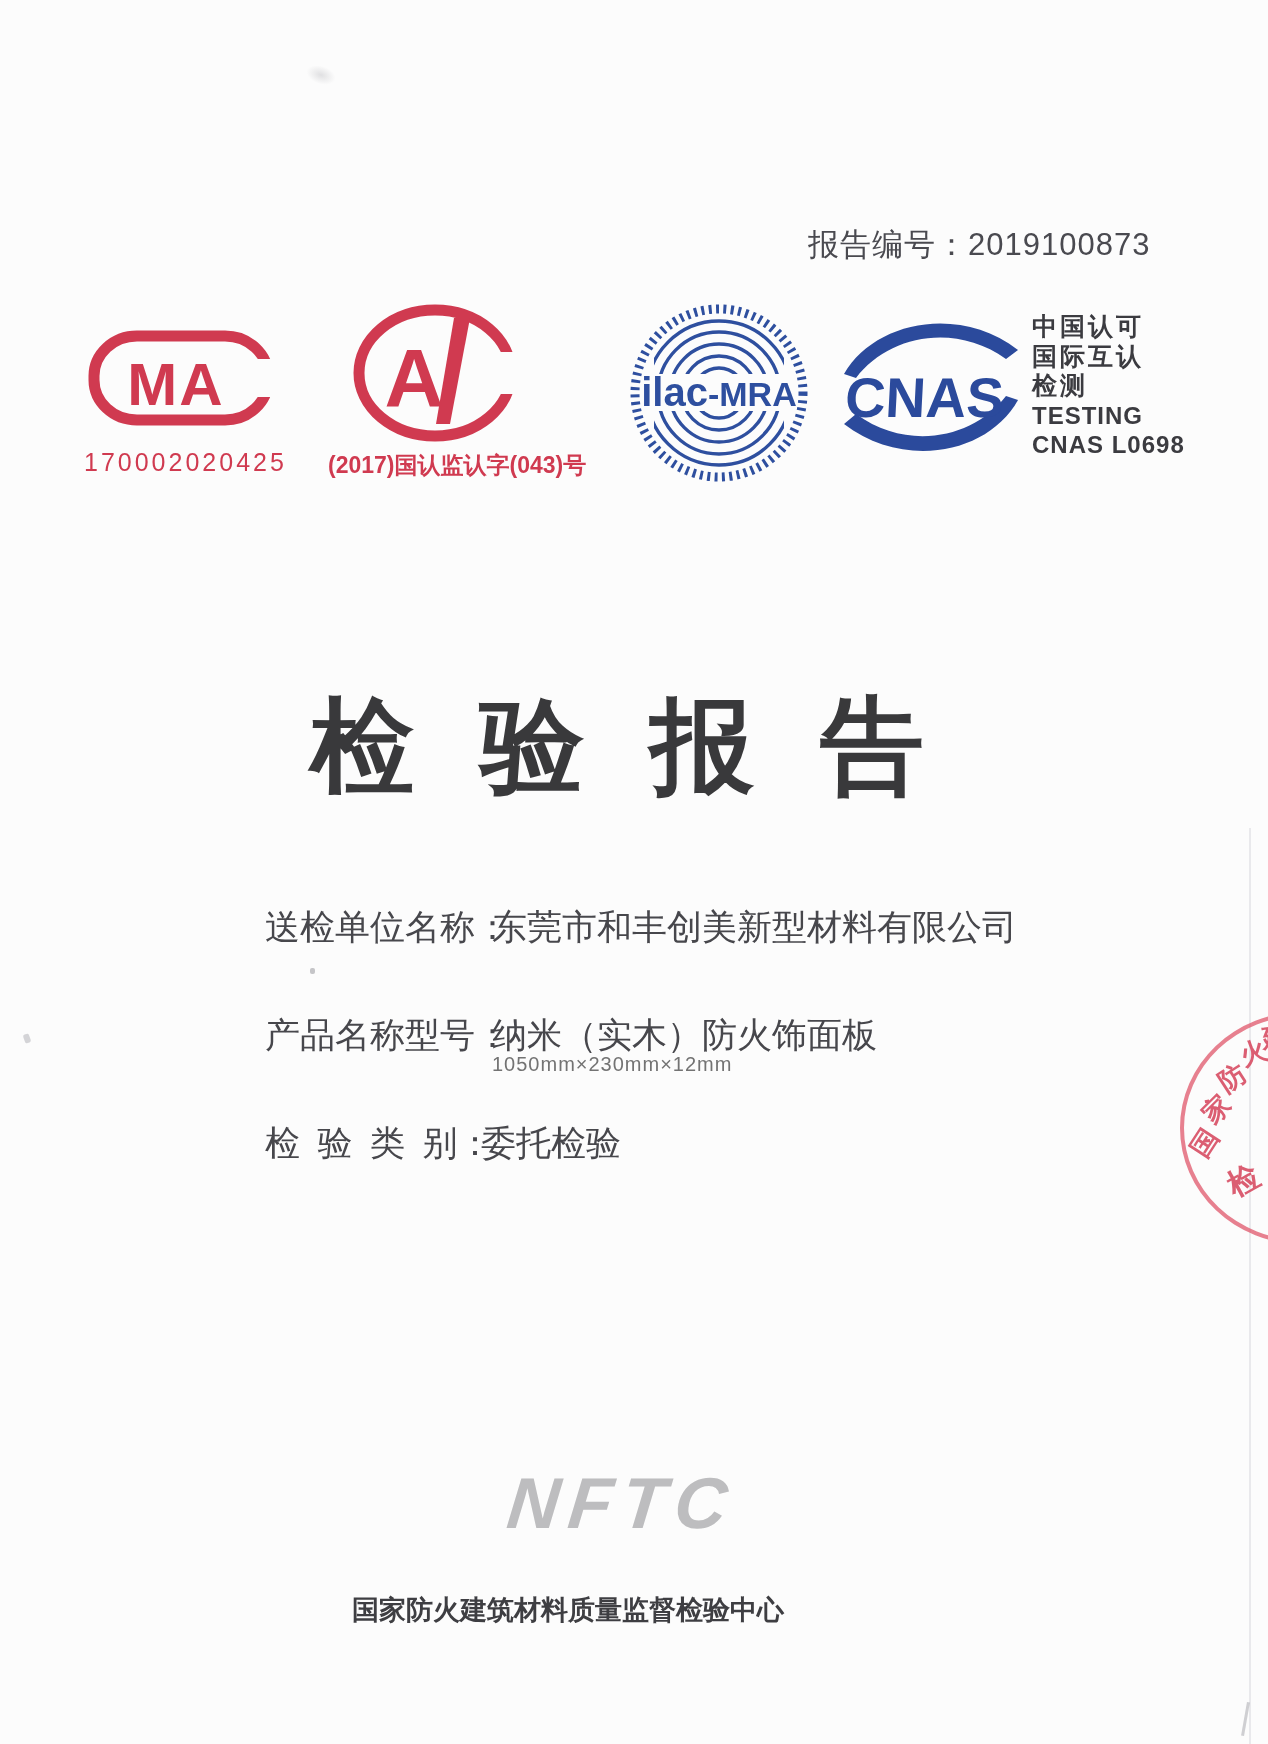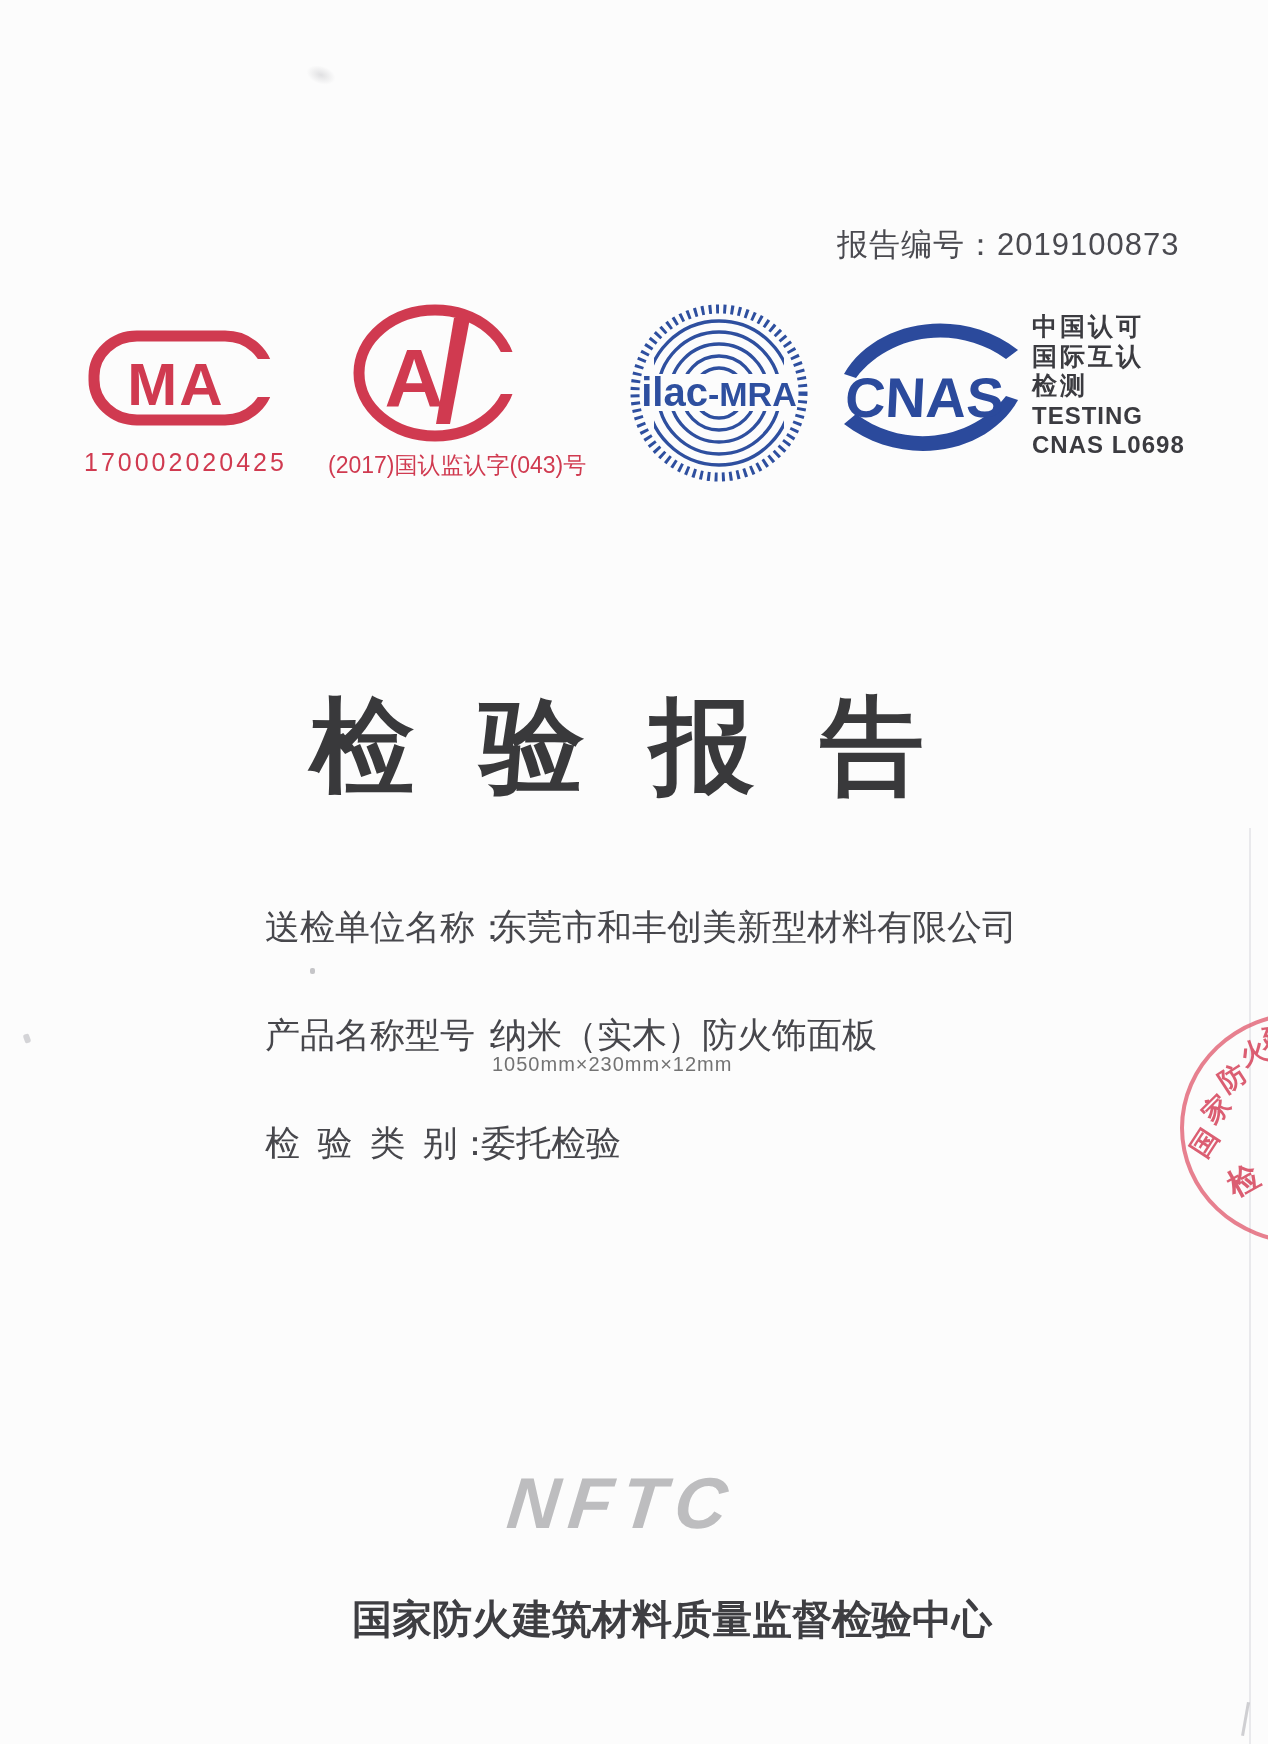--- a/index.html
+++ b/index.html
@@ -6,26 +6,26 @@
   .page{
     position:relative;
     width:1268px;height:1744px;
     margin:0 auto;
     background:#fcfcfc;
     overflow:hidden;
     font-family:"Liberation Sans", sans-serif;
   }
   .abs{position:absolute;}
   
-  .report-no{left:808px;top:224px;font-size:31px;letter-spacing:1px;color:#4a4a50;margin-left:29px;}
+  .report-no{left:808px;top:224px;font-size:31px;letter-spacing:1px;color:#4a4a50;}
   
   .cma-wrap{left:88px;top:330px;width:186px;}
   .cma-num{left:84px;top:448px;width:194px;text-align:right;font-size:25px;letter-spacing:3px;color:#d03a50;}
   .cal-wrap{left:352px;top:304px;width:166px;}
-  .cal-cap{left:328px;top:450px;font-size:23px;font-weight:400;color:#d03a50;}
+  .cal-cap{left:328px;top:450px;font-size:23px;font-weight:700;color:#d03a50;}
   .ilac-wrap{left:624px;top:304px;width:190px;}
   .cnas-wrap{left:836px;top:312px;width:190px;}
   .cnas-text{left:1032px;top:312px;line-height:29.5px;color:#3b3b40;}
   .cnas-text .zh{font-size:25px;font-weight:600;letter-spacing:3px;}
   .cnas-text .en{font-size:24px;font-weight:700;letter-spacing:1px;}
   
   .doc-title{
     left:310px;top:692px;
     font-size:104px;font-weight:700;color:#39393b;
     letter-spacing:66px;white-space:nowrap;line-height:1.05;
@@ -40,21 +40,21 @@
   .f3l{left:265px;top:1120px;}
   .f3v{left:481px;top:1120px;text-align:right;}
   
   .nftc{
     left:508px;top:1462px;
     font-size:72px;font-weight:700;font-style:italic;
     letter-spacing:9px;color:#bdbdbf;
     transform:skewX(-6deg);
   }
   
-  .footer-line{left:352px;top:1592px;font-size:40px;font-weight:700;letter-spacing:0px;color:#3e3e42;white-space:nowrap;}
+  .footer-line{left:352px;top:1592px;font-size:27px;font-weight:700;letter-spacing:0px;color:#3e3e42;white-space:nowrap;}
   
   .stamp-circle{
     left:1180px;top:1012px;width:236px;height:224px;
     border:4px solid rgba(224,92,112,0.78);
     border-radius:50%;
   }
   .stamp-ch{color:rgba(214,72,94,0.88);font-weight:700;}
   
   .scanline{left:1249px;top:828px;width:2px;height:916px;background:#e3e3e7;opacity:.8;}
   .smudge{left:306px;top:66px;width:30px;height:18px;background:radial-gradient(ellipse,#c9c9cc 0%,rgba(201,201,204,0) 70%);opacity:.55;transform:rotate(18deg);}

